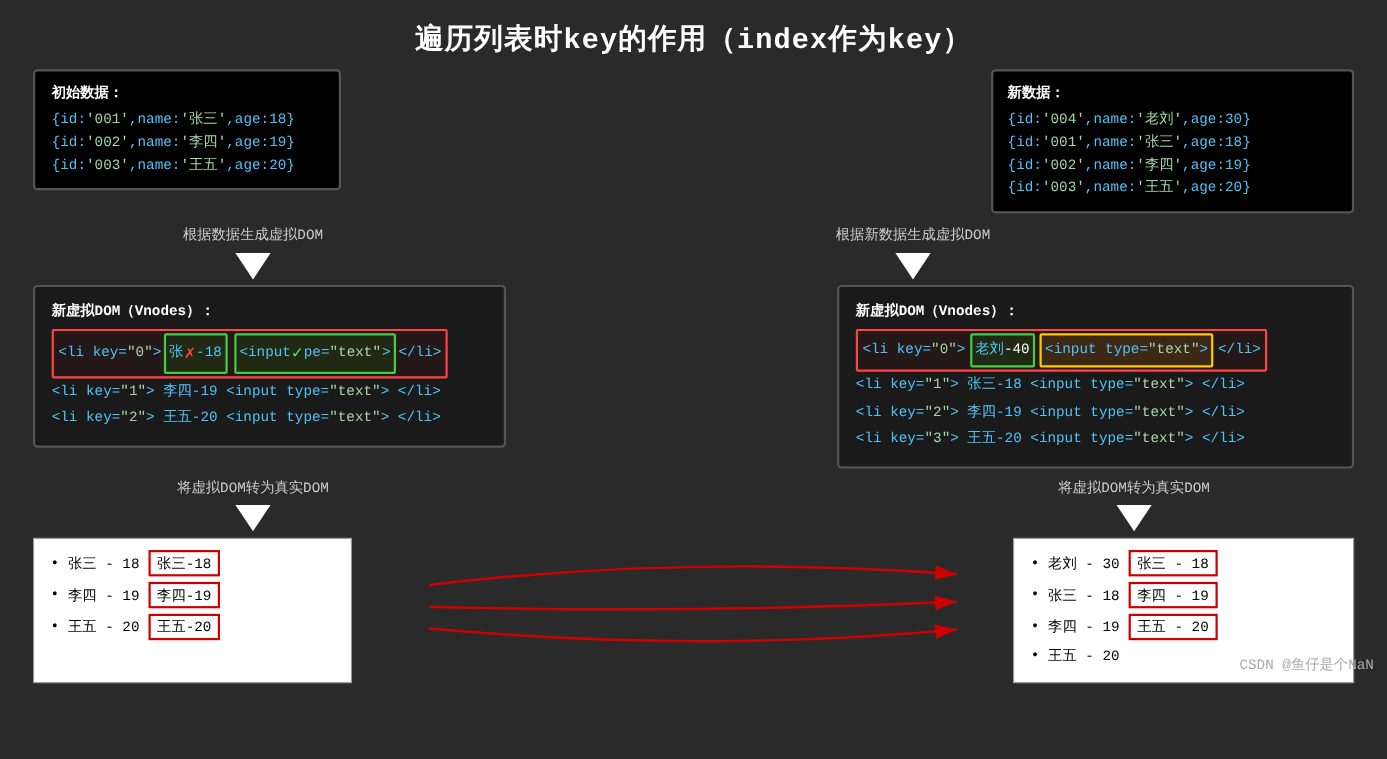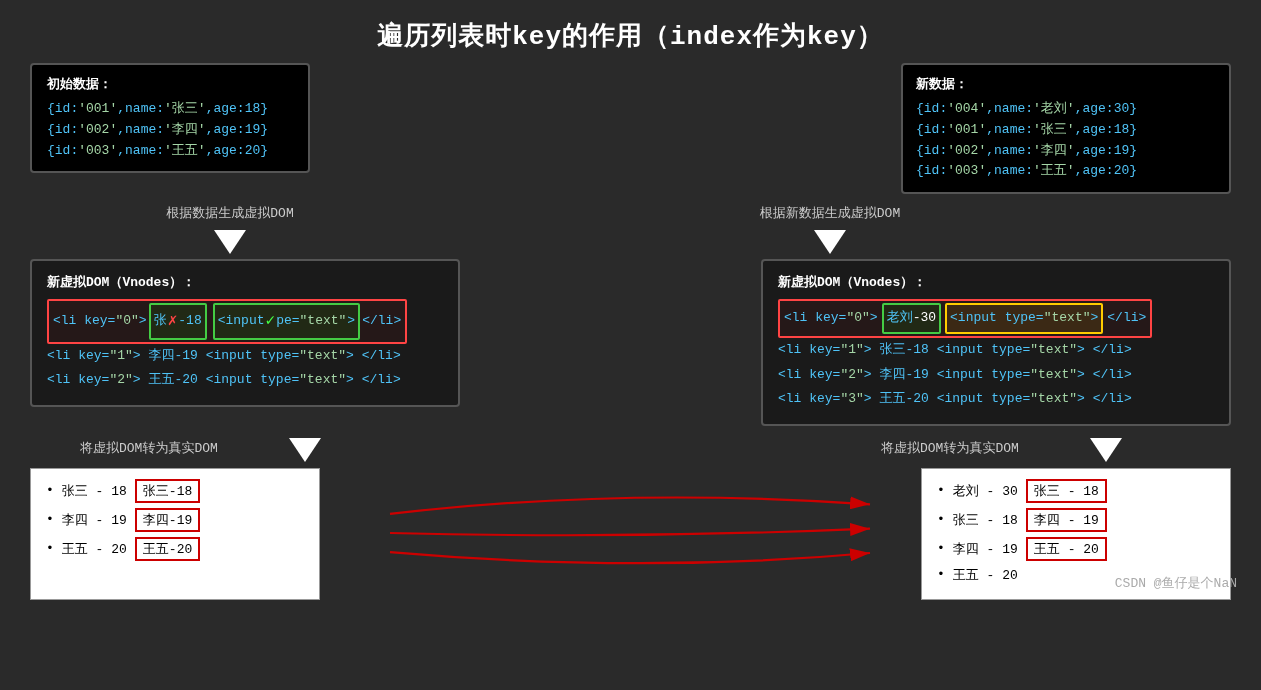--- a/index.html
+++ b/index.html
@@ -157,23 +157,23 @@
       display: flex;
       justify-content: space-between;
       padding: 0 60px;
       margin: 3px 0;
     }
 
     .convert-label {
       color: #cccccc;
       font-size: 13px;
       display: flex;
-      flex-direction: row;
+      flex-direction: column;
       align-items: center;
-      gap: 13px;
+      gap: 3px;
       width: 300px;
     }
 
     
     .real-dom-row {
       display: flex;
       justify-content: space-between;
       padding: 0 10px;
       margin-top: 3px;
     }
@@ -200,21 +200,21 @@
       border: 2px solid #cc0000;
       padding: 1px 6px;
       display: inline-block;
       color: #000;
     }
 
     
     .watermark {
       position: absolute;
       bottom: 8px;
-      right: 24px;
+      right: 12px;
       color: #aaaaaa;
       font-size: 13px;
     }
 
     
     .arrows-overlay {
       position: absolute;
       top: 0;
       left: 0;
       width: 100%;
@@ -310,21 +310,21 @@
       </div>
 
 
       <div class="vdom-box" style="min-width:470px;">
         <div class="vdom-title">新虚拟DOM（Vnodes）：</div>
 
         <div class="vdom-line">
           <span style="border:2px solid #ff4444; padding:2px 4px; border-radius:2px; display:inline-flex; align-items:center; gap:4px; background:rgba(255,0,0,0.05);">
             <span style="color:#4fc3f7;">&lt;li key=<span style="color:#a5d6a7;">"0"</span>&gt;</span>
             <span style="border:2px solid #44cc44; padding:1px 3px; border-radius:2px; background:rgba(0,200,0,0.1); color:#ffffff;">
-              <span style="color:#4fc3f7;">老刘</span><span style="color:#ffffff;">-30</span>
+              <span style="color:#4fc3f7;">老刘</span><span style="color:#ffffff;">-40</span>
             </span>
             <span style="border:2px solid #ffcc00; padding:1px 3px; border-radius:2px; background:rgba(255,200,0,0.1); color:#4fc3f7;">
               &lt;input type=<span style="color:#a5d6a7;">"text"</span>&gt;
             </span>
             <span style="color:#4fc3f7;">&lt;/li&gt;</span>
           </span>
         </div>
         <div class="vdom-line" style="color:#4fc3f7;">
           &lt;li key=<span style="color:#a5d6a7;">"1"</span>&gt; 张三-18 &lt;input type=<span style="color:#a5d6a7;">"text"</span>&gt; &lt;/li&gt;
         </div>

